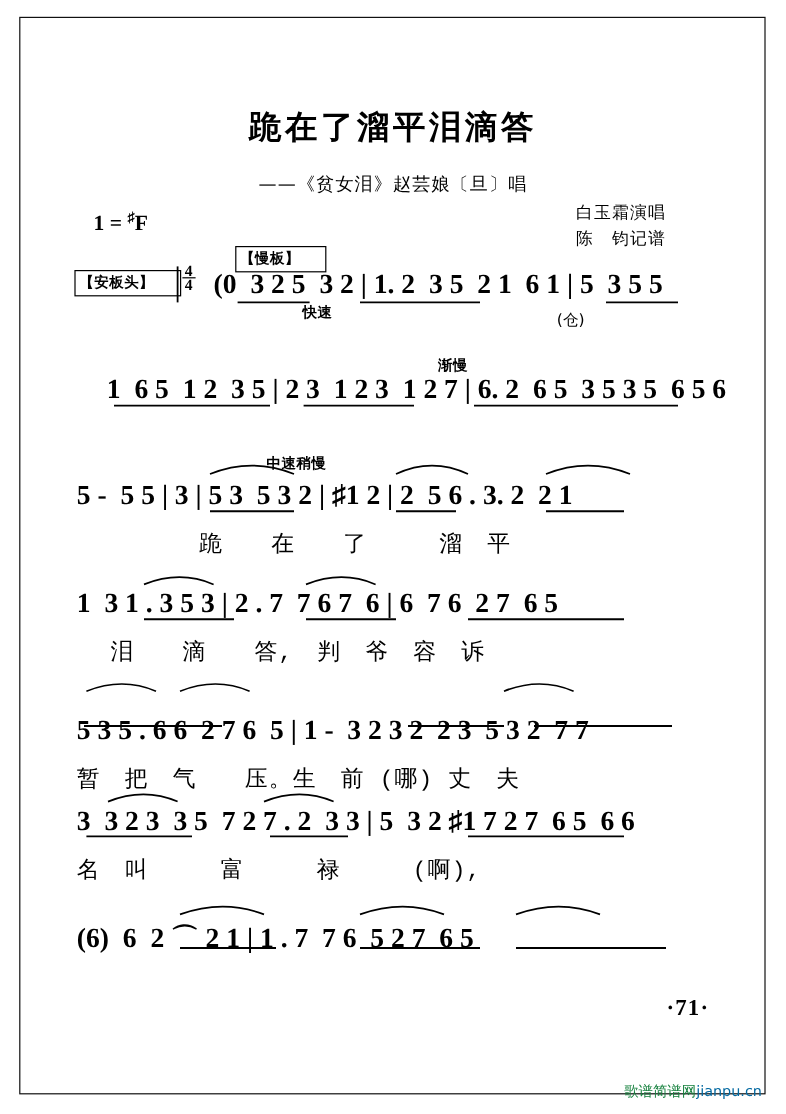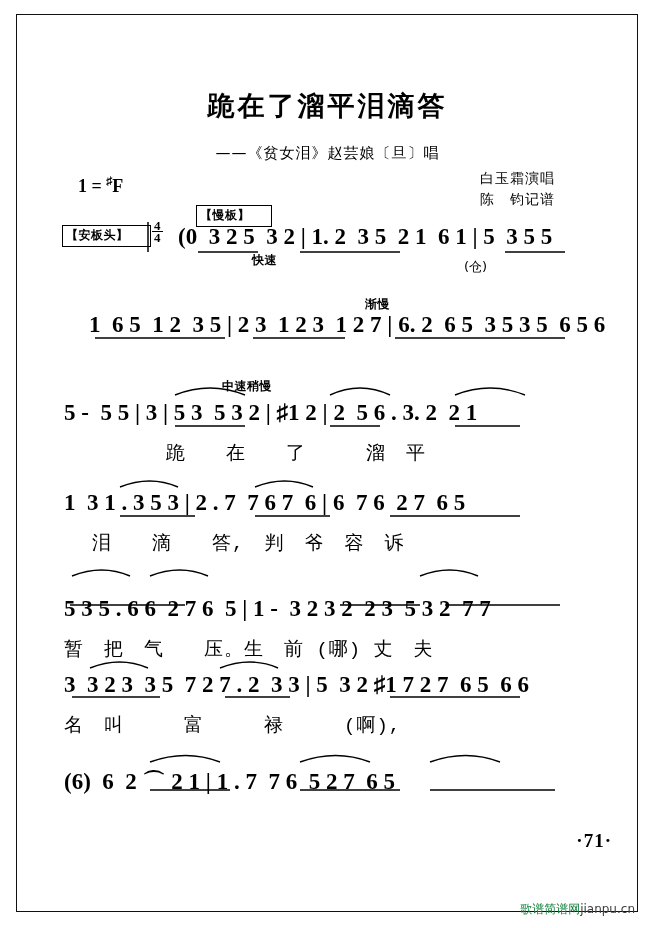--- a/index.html
+++ b/index.html
@@ -118,38 +118,38 @@
   }
   .meter .top { display: block; border-bottom: 1.3px solid #000; padding: 0 2px;}
   .meter .bot { display: block; padding: 0 2px;}
   .small-note {
     position: absolute;
     font-family: "DejaVu Sans", sans-serif;
     font-size: 13px;
   }
   .pagenum {
     position: absolute;
-    right: 43px;
+    right: 64px;
     bottom: 72px;
     font-family: "Liberation Serif", serif;
     font-size: 19px;
     font-weight: bold;
     letter-spacing: 1px;
   }
   .watermark {
     position: absolute;
     right: 20px;
     bottom: 6px;
     font-family: "DejaVu Sans", sans-serif;
     font-size: 12px;
     color: #888;
     letter-spacing: 0px;
   }
   .watermark .wm-cn { color: #15803d; }
-  .watermark .wm-en { color: #404040; }
+  .watermark .wm-en { color: #0369a1; }
   svg.deco {
     position: absolute;
     left: 0;
     top: 0;
     pointer-events: none;
   }
 </style>
 </head>
 <body>
 

